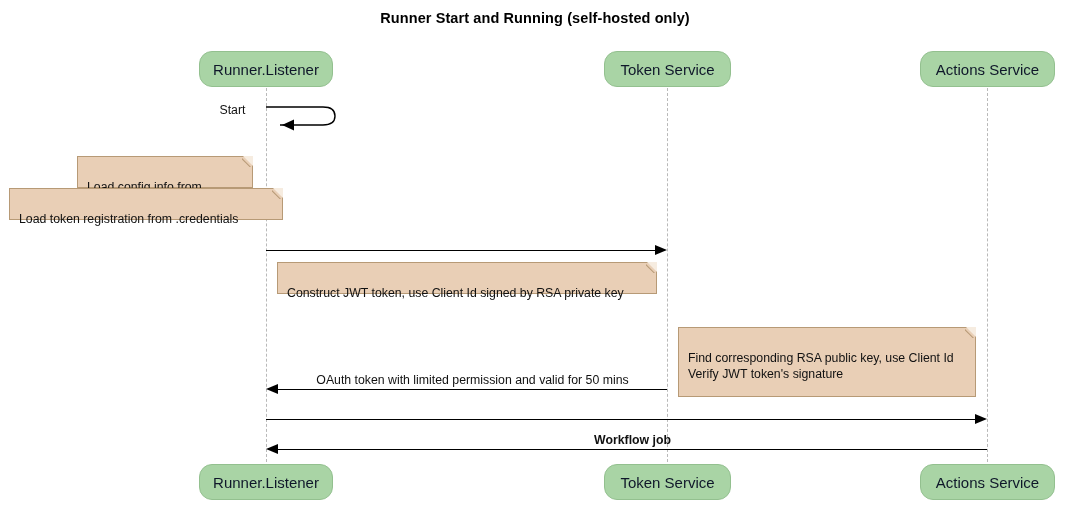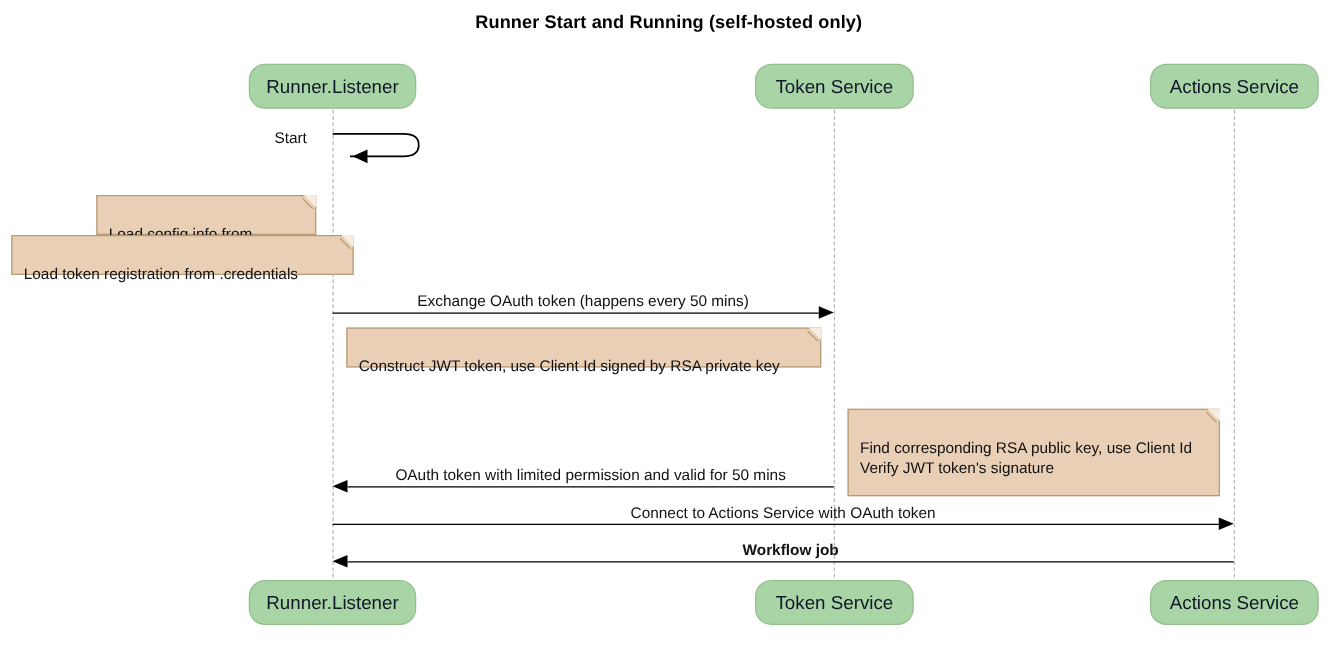--- a/index.html
+++ b/index.html
@@ -177,42 +177,40 @@
     <span class="fold"></span>
     <span class="fold-edge"></span>
   </div>
 
   <div class="note" style="left:9px; top:188px; width:274px; height:32px;">
     <span>Load token registration from .credentials</span>
     <span class="fold"></span>
     <span class="fold-edge"></span>
   </div>
 
-  <div class="msg-label" style="left:266px; top:234px; width:401px;">Exchange OAuth token (happens every 50 mins)</div>
   <div class="msg-line" style="left:266px; top:250px; width:389px;"></div>
   <div class="arrowhead right" style="left:655px; top:245px;"></div>
 
   <div class="note" style="left:277px; top:262px; width:380px; height:32px;">
     <span>Construct JWT token, use Client Id signed by RSA private key</span>
     <span class="fold"></span>
     <span class="fold-edge"></span>
   </div>
 
   <div class="note" style="left:678px; top:327px; width:298px; height:70px;">
     <span>Find corresponding RSA public key, use Client Id
 Verify JWT token's signature</span>
     <span class="fold"></span>
     <span class="fold-edge"></span>
   </div>
 
   <div class="msg-label" style="left:278px; top:373px; width:389px;">OAuth token with limited permission and valid for 50 mins</div>
   <div class="msg-line" style="left:278px; top:389px; width:389px;"></div>
   <div class="arrowhead left" style="left:266px; top:384px;"></div>
 
-  <div class="msg-label" style="left:266px; top:403px; width:721px;">Connect to Actions Service with OAuth token</div>
   <div class="msg-line" style="left:266px; top:419px; width:709px;"></div>
   <div class="arrowhead right" style="left:975px; top:414px;"></div>
 
   <div class="msg-label" style="left:278px; top:433px; width:709px;font-weight:bold;">Workflow job</div>
   <div class="msg-line" style="left:278px; top:449px; width:709px;"></div>
   <div class="arrowhead left" style="left:266px; top:444px;"></div>
 
 </div>
 
 </body></html>

